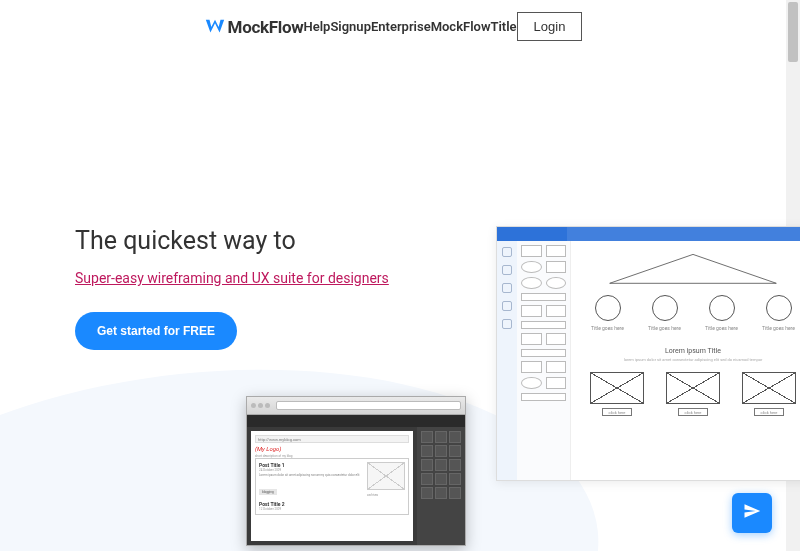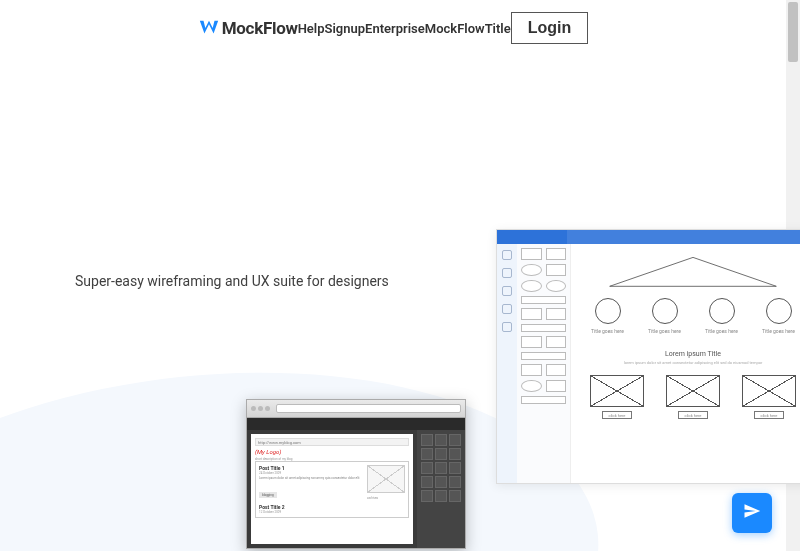--- a/index.html
+++ b/index.html
@@ -8,27 +8,27 @@
     .scrollbar { position: absolute; right: 0; top: 0; width: 14px; height: 100%; background: #f1f1f1; }
     .scrollbar-thumb { position: absolute; right: 2px; top: 2px; width: 10px; height: 60px; background: #c1c1c1; border-radius: 2px; }
     
     header { display: flex; align-items: center; justify-content: center; padding: 12px 34px 12px 20px; }
     .logo { display: flex; align-items: center; gap: 2px; }
     .logo-icon svg { width: 22px; height: 22px; display: block; }
     .logo-text { font-size: 17px; font-weight: 700; color: #333; letter-spacing: -0.3px; }
     
     nav { display: flex; align-items: center; }
     nav a { font-size: 13px; font-weight: 600; color: #333; text-decoration: none; cursor: pointer; }
-    .login-btn { border: 1px solid #555; padding: 6px 16px; font-size: 16px; font-weight: 700; color: #333; cursor: pointer; background: #fff; }
+    .login-btn { border: 1px solid #555; padding: 6px 16px; font-size: 13px; font-weight: 400; color: #333; cursor: pointer; background: #fff; }
     
     .hero { position: relative; padding: 170px 0 0 75px; }
     .hero-bg { position: absolute; left: -200px; top: 320px; width: 800px; height: 400px; background: #f4f8fd; border-radius: 50%; transform: rotate(-6deg); z-index: 0; }
     .hero-content { position: relative; z-index: 2; }
     .hero h1 { font-size: 25px; font-weight: 400; color: #333; line-height: 1.4; }
-    .hero .subtitle { margin-top: 12px; font-size: 14px; color: #404040; }
+    .hero .subtitle { margin-top: 12px; font-size: 14px; color: #be185d; text-decoration: underline; }
     .cta-btn { margin-top: 26px; display: inline-block; background: #1a89ff; color: #fff; font-size: 12px; font-weight: 600; padding: 12px 22px; border-radius: 22px; border: none; cursor: pointer; }
     
     .artwork { position: absolute; right: 14px; top: 173px; width: 330px; height: 320px; z-index: 1; }
     
     
     .mock-wire { position: absolute; right: -30px; top: 0; width: 320px; height: 255px; background: #fff; border: 1px solid #ddd; box-shadow: 0 2px 10px rgba(0,0,0,0.08); }
     .mock-wire .topbar { height: 14px; display: flex; }
     .mock-wire .topbar .left { width: 70px; background: #2d72d9; }
     .mock-wire .topbar .right { flex: 1; background: #2d72d9; opacity: 0.9; }
     .mock-wire .body { display: flex; height: calc(100% - 14px); }
@@ -106,23 +106,24 @@
     <a>MockFlow</a>
     <a>Title</a>
     <button class="login-btn">Login</button>
   </nav>
 </header>
 
 <section class="hero">
   <div class="hero-bg"></div>
   <div class="hero-content">
     <h1>
-      <br>
+      <span>The quickest way to</span><br>
     </h1>
     <p class="subtitle">Super-easy wireframing and UX suite for designers</p>
+    <button class="cta-btn">Get started for FREE</button>
   </div>
 
   <div class="artwork">
 
     <div class="mock-wire">
       <div class="topbar">
           <div class="left"></div>
           <div class="right"></div>
         </div>
       <div class="body">

